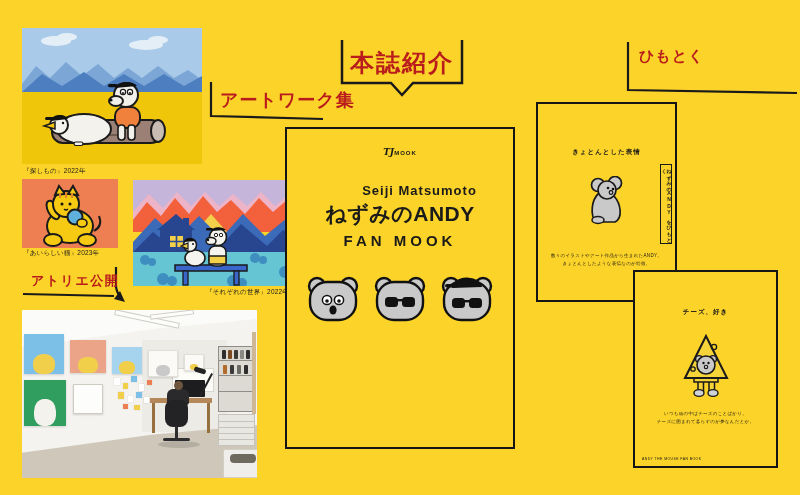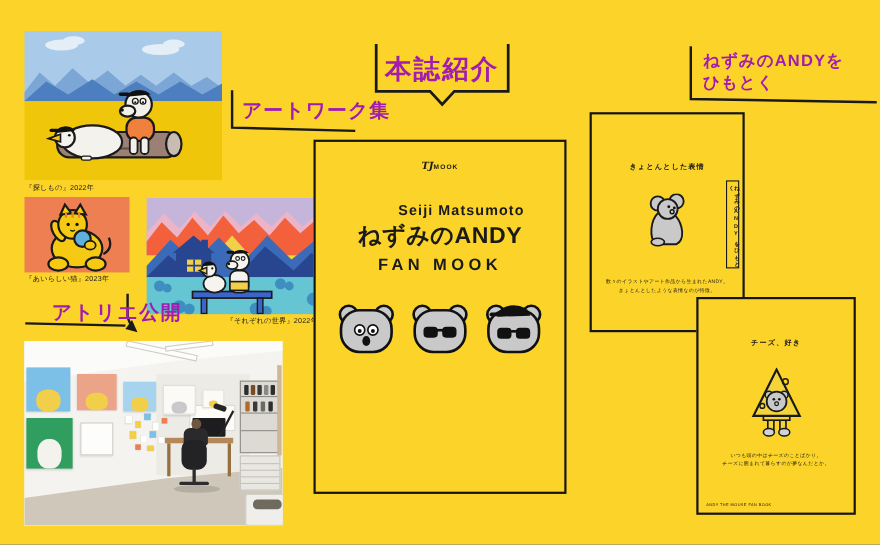--- a/index.html
+++ b/index.html
@@ -8,25 +8,25 @@
     background:#fcd328;color:#1a1a1a;
     font-family:"Liberation Sans","DejaVu Sans",sans-serif;
   }
   .stage *{box-sizing:border-box;}
   figure{margin:0;}
 
   
   .deco{position:absolute;left:0;top:0;pointer-events:none;}
 
   
-  .lbl{position:absolute;font-weight:bold;color:#a21caf;white-space:nowrap;}
+  .lbl{position:absolute;font-weight:bold;color:#b91c1c;white-space:nowrap;}
   .lbl-artwork{left:220px;top:88px;font-size:18px;letter-spacing:1px;}
   .lbl-intro{left:342px;top:47px;width:120px;text-align:center;font-size:24px;letter-spacing:2px;}
   .lbl-himotoku{left:639px;top:46px;font-size:15px;line-height:1.35;letter-spacing:1px;}
-  .lbl-atelier{left:47px;top:272px;font-size:18px;letter-spacing:1.5px;}
+  .lbl-atelier{left:31px;top:272px;font-size:13px;letter-spacing:1.5px;}
 
   
   .cap{position:absolute;font-size:6.5px;color:#1a1a1a;letter-spacing:.2px;}
 
   
   .art{position:absolute;overflow:hidden;}
   .art svg{display:block;}
   .art1{left:22px;top:28px;width:180px;height:136px;}
   .art2{left:22px;top:179px;width:96px;height:69px;}
   .art3{left:133px;top:180px;width:173px;height:106px;}
@@ -224,21 +224,20 @@
     <path d="M342,40 L342,83 L391,83 L402,95 L413,83 L462,83 L462,40" fill="none" stroke="#1a1a1a" stroke-width="2.5"></path>
     <path d="M628,42 L628,90 L797,93" fill="none" stroke="#1a1a1a" stroke-width="2.2"></path>
     <path d="M23,294 L114,296" fill="none" stroke="#1a1a1a" stroke-width="2.2"></path>
     <path d="M116,267 L116,287 Q117,293 120,296" fill="none" stroke="#1a1a1a" stroke-width="2.2"></path>
     <polygon points="125,302 114,299 120,291" fill="#1a1a1a"></polygon>
   </svg>
 
   <div class="lbl lbl-artwork">アートワーク集</div>
   <div class="lbl lbl-intro">本誌紹介</div>
   <div class="lbl lbl-himotoku">
-    <div>ねずみのANDYを</div>
     <div>ひもとく</div>
   </div>
   <div class="lbl lbl-atelier">アトリエ公開</div>
 
   <div class="cover">
     <div class="tj">
       <span>TJ</span><span class="mook">MOOK</span>
     </div>
     <div class="author">Seiji Matsumoto</div>
     <div class="title">ねずみのANDY</div>

